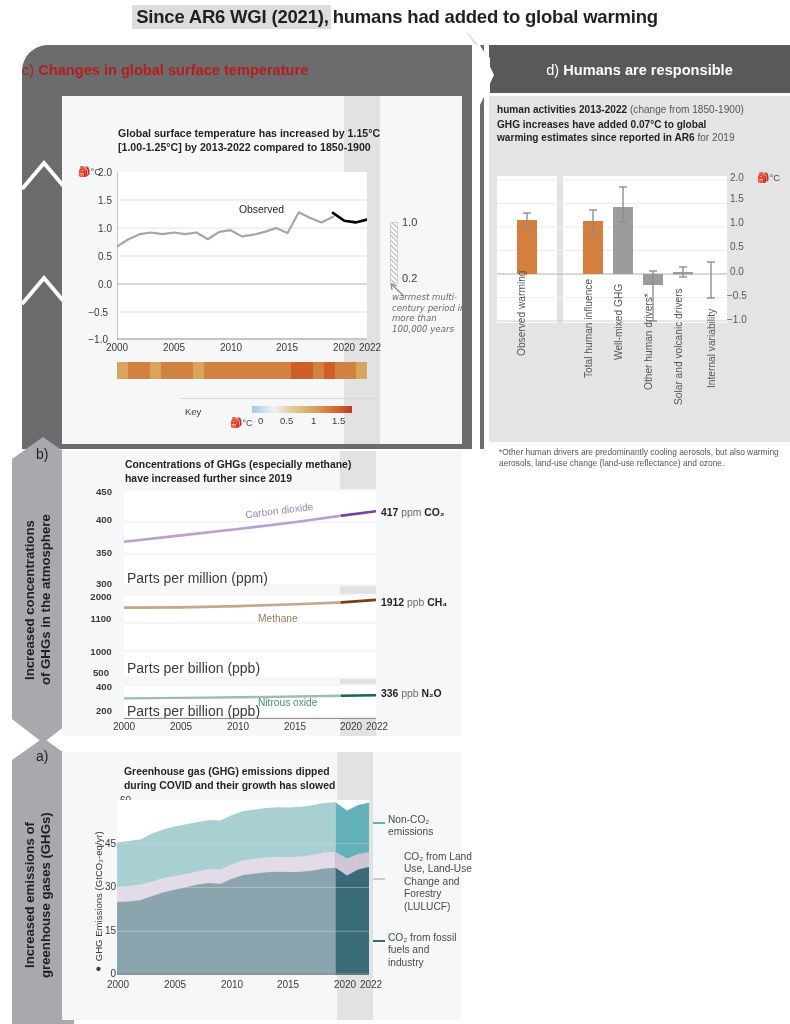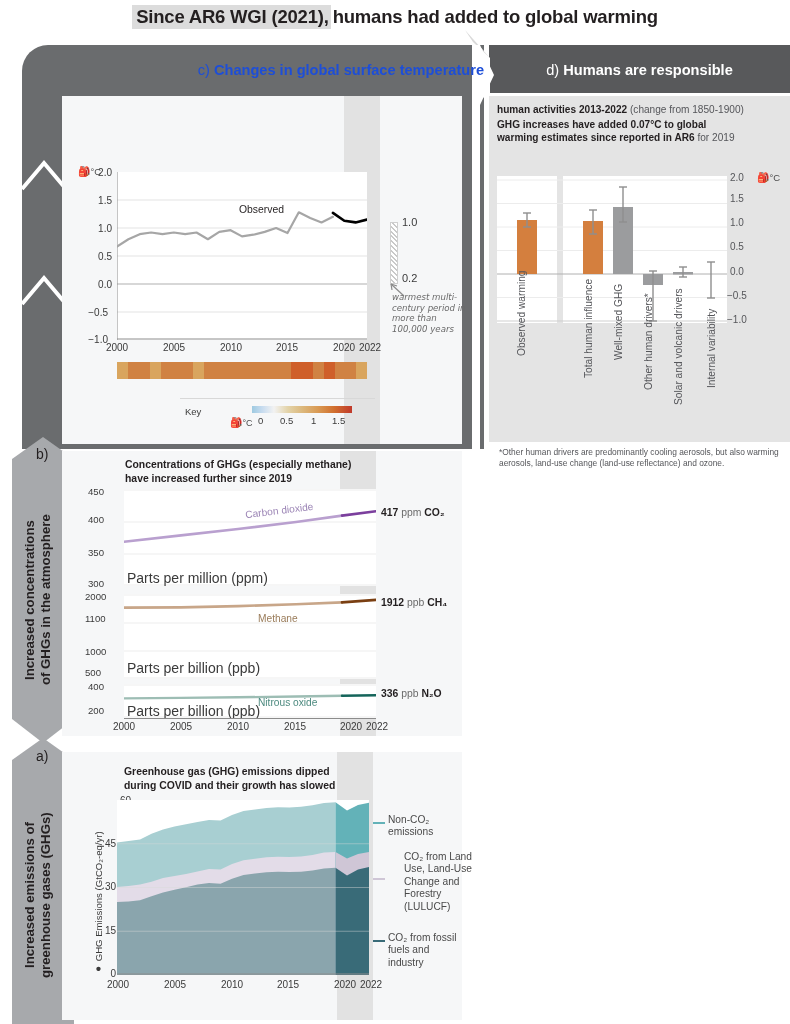--- a/index.html
+++ b/index.html
@@ -28,21 +28,21 @@
   
   .banner {
     position: absolute; background: #6a6c6e;
   }
   #banner-c {
     left: 22px; top: 45px; width: 462px; height: 404px;
     border-top-left-radius: 26px;
   }
   #banner-c-title {
     position: absolute; left: 22px; top: 50px; width: 462px; height: 40px;
-    color: #1d4ed8; font-size: 14.6px; font-weight: bold; text-align: right;
+    color: #b91c1c; font-size: 14.6px; font-weight: bold; text-align: left;
     line-height: 40px;
   }
   #banner-c-title .lead { font-weight: normal; }
 
   #banner-d {
     left: 489px; top: 45px; width: 301px; height: 48px;
     background: #58595b;
   }
   #banner-d-title {
     position: absolute; left: 489px; top: 50px; width: 301px; height: 40px;
@@ -143,21 +143,21 @@
   
   #panel-b-body {
     position: absolute; left: 62px; top: 451px; width: 400px; height: 285px;
     background: #f6f7f8;
   }
   #panel-b-shade { position: absolute; left: 340px; top: 451px; width: 36px; height: 285px; background: #e2e2e2; }
   #panel-b-title {
     position: absolute; left: 125px; top: 458px; width: 250px;
     font-size: 10.4px; font-weight: bold; line-height: 13.6px;
   }
-  .b-ylab { position: absolute; font-size: 9.6px; color: #3a3a3a; text-align: left; width: 32px; }
+  .b-ylab { position: absolute; font-size: 9.6px; color: #3a3a3a; text-align: center; width: 32px; font-weight: bold; }
   .b-unitlab { position: absolute; font-size: 14px; color: #3a3a3a; }
   .b-serieslab { position: absolute; font-size: 10.2px; }
   .b-endlab { position: absolute; font-size: 10.4px; white-space: nowrap; }
   .b-endlab b { font-weight: bold; }
   .b-endlab .unit { color: #6a6a6a; font-weight: normal; }
 
   
   #panel-a-body {
     position: absolute; left: 62px; top: 752px; width: 400px; height: 268px;
     background: #f6f7f8;
@@ -212,20 +212,24 @@
     <span>Changes in global surface temperature</span>
   </div>
   <div id="banner-d-title">
     <span class="lead">d)</span>
     <span>Humans are responsible</span>
   </div>
 
   <div id="panel-c-body"></div>
   <div id="panel-c-shade"></div>
 
+  <div id="panel-c-title">
+    <div>Global surface temperature has increased by 1.15°C</div>
+    <div>[1.00-1.25°C] by 2013-2022 compared to 1850-1900</div>
+  </div>
 
   <div id="c-unit">
     <span style="font-size:10px;">🎒</span><span>°C</span>
   </div>
 
   <div class="c-ylab" style="left:78px;  top:167px;">2.0</div>
   <div class="c-ylab" style="left:78px;  top:195px;">1.5</div>
   <div class="c-ylab" style="left:78px;  top:223px;">1.0</div>
   <div class="c-ylab" style="left:78px;  top:251px;">0.5</div>
   <div class="c-ylab" style="left:78px;  top:279px;">0.0</div>

